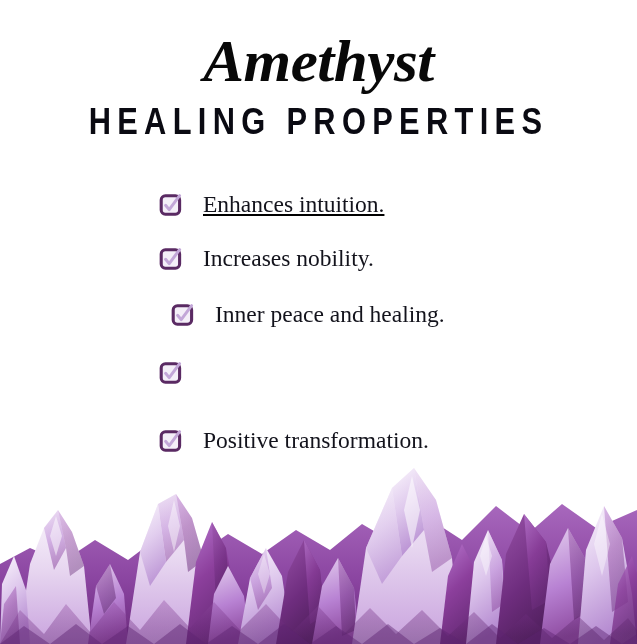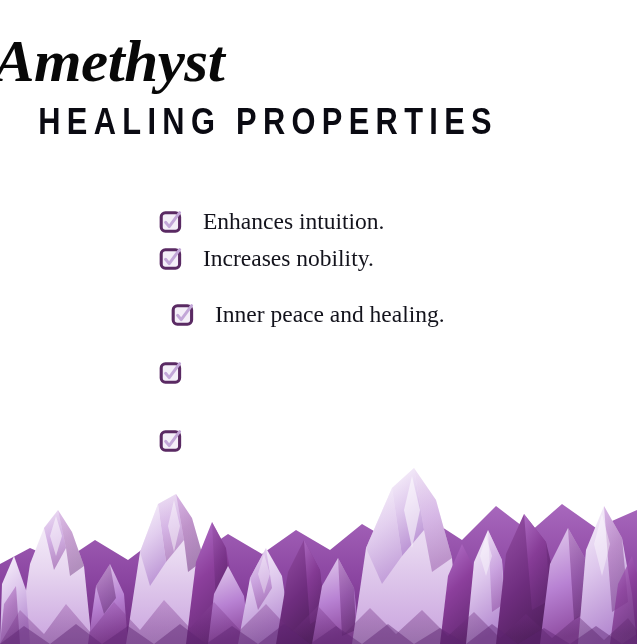--- a/index.html
+++ b/index.html
@@ -17,21 +17,21 @@
     background: #ffffff;
     overflow: hidden;
   }
 
   
   .header {
     position: absolute;
     top: 0;
     left: 0;
     width: 637px;
-    text-align: left;
+    text-align: center;
     padding-top: 31px;
   }
   .title-main {
     font-family: "Liberation Serif", "DejaVu Serif", serif;
     font-weight: bold;
     font-style: italic;
     font-size: 60px;
     line-height: 1.0;
     color: #080808;
     letter-spacing: -0.5px;
@@ -87,21 +87,21 @@
   }
   .item-text.two-line {
     line-height: 27px;
   }
   .item-line2 {
     display: block;
     padding-left: 14px;
   }
 
   
-  .pos-1 { position: absolute; top: 28px;  left: 0; width: 637px; }
+  .pos-1 { position: absolute; top: 11px;  left: 0; width: 637px; text-decoration: underline; }
   .pos-2 { position: absolute; top: 65px;  left: 0; width: 637px; }
   .pos-3 { position: absolute; top: 121px; left: 0; width: 637px; padding-left: 12px; }
   .pos-4 { position: absolute; top: 179px; left: 0; width: 637px; }
   .pos-5 { position: absolute; top: 247px; left: 0; width: 637px; }
 
   .indent-sm .item-text { }
 
   
   .crystals {
     position: absolute;
@@ -177,20 +177,21 @@
     </div>
 
     <div class="list-item pos-5">
       <div class="row">
         <span class="checkbox">
           <svg width="24" height="24" viewBox="0 0 24 24">
             <rect x="2.2" y="2.8" width="18.4" height="18.4" rx="4.2" ry="4.2" fill="#f4eff8" stroke="#5a2a63" stroke-width="3.1"></rect>
             <path d="M6.6 12.3 L10.2 16.6 L20.6 2.6" fill="none" stroke="#c3a7d8" stroke-width="3.0" stroke-linecap="round" stroke-linejoin="round"></path>
           </svg>
         </span>
+        <span class="item-text">Positive transformation.</span>
       </div>
     </div>
 
   </div>
 
   <div class="crystals">
     <svg viewBox="0 0 637 200" preserveAspectRatio="none">
       <defs>
         <linearGradient id="gLight" x1="0" y1="0" x2="0" y2="1">
           <stop offset="0%" stop-color="#faf5fc"></stop>

